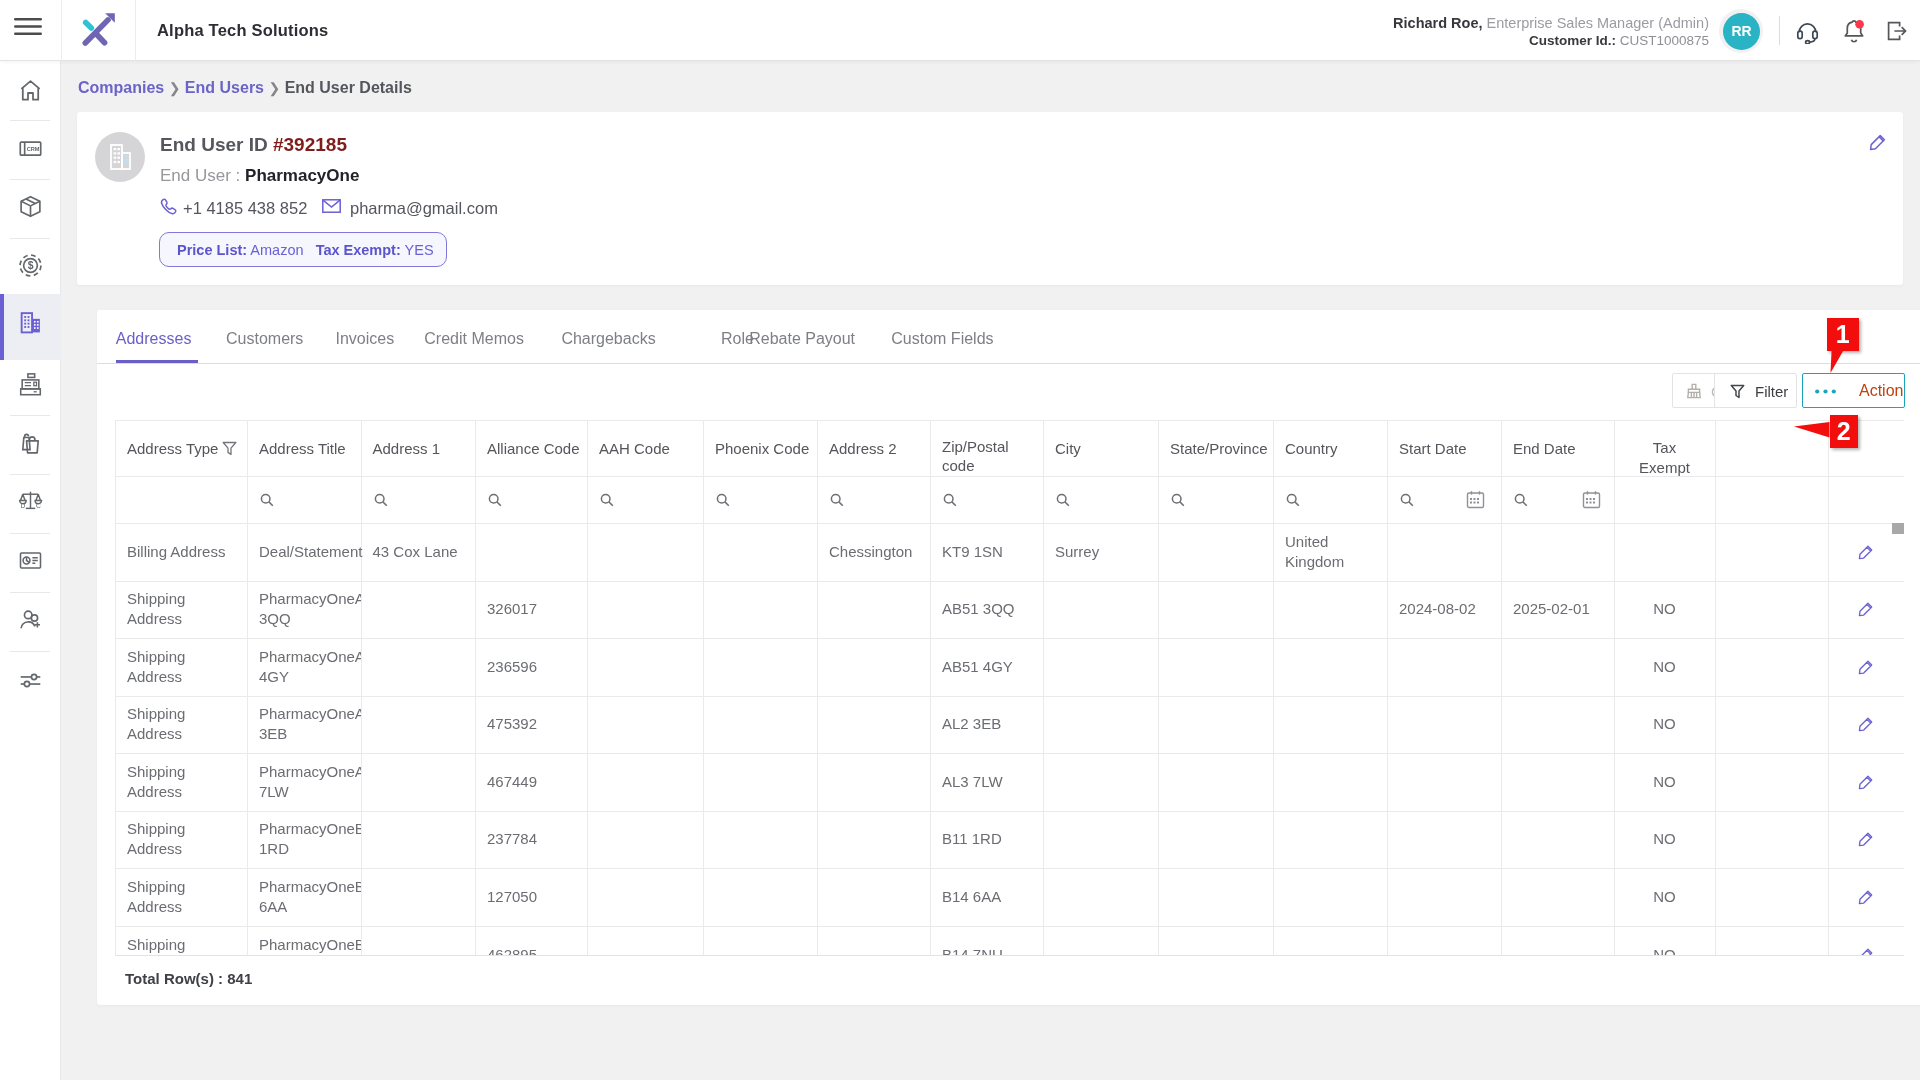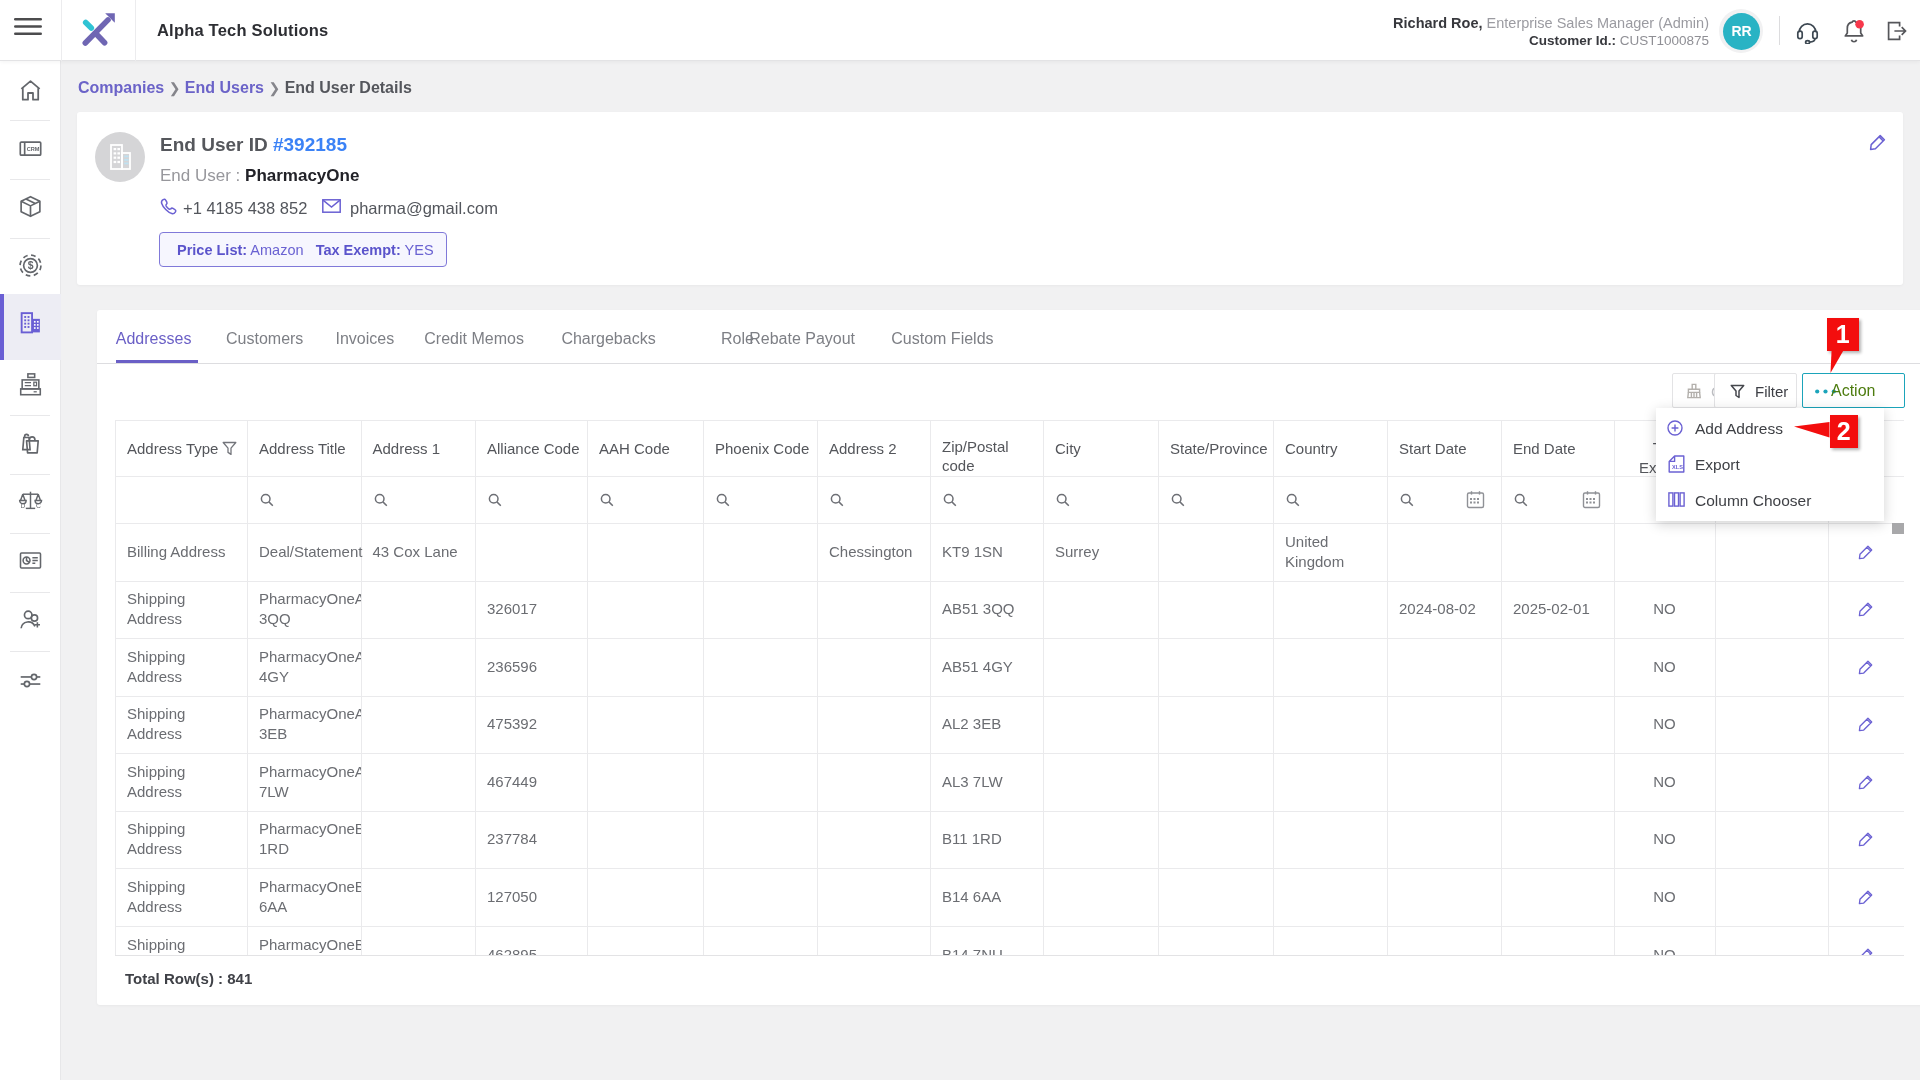--- a/index.html
+++ b/index.html
@@ -183,32 +183,32 @@
             <rect x="5.6" y="16.9" width="2.6" height="2.2"></rect>
             <rect x="9.4" y="16.9" width="2.6" height="2.2"></rect>
           </g>
       <g fill="#bfe2f2">
             <rect x="16.2" y="11.5" width="4.4" height="1.8"></rect>
             <rect x="16.2" y="15" width="4.4" height="1.8"></rect>
             <rect x="16.2" y="18.5" width="4.4" height="1.8"></rect>
           </g>
     </svg>
   </div>
-  <div class="utext" style="left:83px;top:22px;font-size:19px;font-weight:bold;color:#55575c">End User ID <span style="color:#3b82f6">#392185</span></div>
+  <div class="utext" style="left:83px;top:22px;font-size:19px;font-weight:bold;color:#55575c">End User ID <span style="color:#7f1d1d">#392185</span></div>
   <div class="utext" style="left:83px;top:54px;font-size:17px;color:#97979c">End User : <span style="font-weight:bold;color:#222228">PharmacyOne</span></div>
   <svg class="abs" style="left:83px;top:86px" width="17" height="17" viewBox="0 0 17 17">
     <path d="M3.2 1.6 C4.3 1 5.2 1.2 5.7 2.2 L6.8 4.2 C7.3 5.1 7 5.9 6.2 6.6 C5.8 7 5.8 7.4 6.2 8.2 C6.9 9.5 7.8 10.4 9 11 C9.7 11.4 10.2 11.4 10.6 10.9 C11.3 10.1 12.1 9.9 13 10.4 L14.9 11.6 C15.9 12.2 16 13.1 15.3 14.1 C14.4 15.4 13.2 15.9 11.8 15.5 C8.1 14.5 2.7 9.1 1.6 5.3 C1.2 3.8 1.8 2.4 3.2 1.6 Z" fill="none" stroke="#6b61d3" stroke-width="1.5"></path>
   </svg>
   <div class="utext" style="left:106px;top:87px;font-size:16.5px;color:#53565c">+1 4185 438 852</div>
   <svg class="abs" style="left:245px;top:87px" width="19" height="14" viewBox="0 0 19 14">
     <rect x="0.8" y="0.8" width="17.4" height="12.4" fill="none" stroke="#6b61d3" stroke-width="1.5"></rect>
     <path d="M1 1.2 L9.5 8 L18 1.2" fill="none" stroke="#6b61d3" stroke-width="1.5"></path>
   </svg>
   <div class="utext" style="left:273px;top:87px;font-size:16.5px;color:#53565c">pharma@gmail.com</div>
-  <div class="abs" style="left:82px;top:120px;width:288px;height:35px;border:1px solid #8079d9;border-radius:4px;background:#f6f6fe">
+  <div class="abs" style="left:82px;top:120px;width:288px;height:35px;border:1px solid #8079d9;border-radius:10px;background:#f6f6fe">
     <div class="utext" style="left:17px;top:9px;font-size:14.5px;color:#6a62d2"><b style="color:#5b54cb">Price List:</b> Amazon&nbsp;&nbsp;&nbsp;<b style="color:#5b54cb">Tax Exempt:</b> YES</div>
   </div>
   <svg class="abs" style="left:1792px;top:21px" width="18" height="18" viewBox="0 0 18 18">
     <path d="M11.2 2.6 L15.4 6.8 L6.4 15.8 L1.6 16.4 L2.2 11.6 Z M10 3.8 L14.2 8" fill="none" stroke="#6b61d3" stroke-width="1.5" stroke-linejoin="round"></path>
   </svg>
 </div>
 
 <div class="card" id="card2">
   <div class="tab on" style="left:18.8px">Addresses</div>
   <div class="tab" style="left:129px">Customers</div>
@@ -232,21 +232,21 @@
           <path d="M1.3 1.4 H13.7 L9 7.1 V13.5 L6 11.5 V7.1 Z" stroke-linejoin="round"></path>
         </svg>
     <span style="position:absolute;left:40px;top:8.5px;font-size:15px;color:#3c3e44">Filter</span>
   </div>
   <div class="btn" style="left:1705px;top:62.5px;width:103px;height:35px;border:1.5px solid #1ba4ba">
     <svg class="abs" style="left:12px;top:15px" width="21" height="5" viewBox="0 0 21 5">
           <circle cx="2.2" cy="2.5" r="2.1" fill="#1ba4ba"></circle>
           <circle cx="10.5" cy="2.5" r="2.1" fill="#1ba4ba"></circle>
           <circle cx="18.8" cy="2.5" r="2.1" fill="#1ba4ba"></circle>
         </svg>
-    <span style="position:absolute;left:28px;top:8px;font-size:16px;color:#4d7c0f">Action</span>
+    <span style="position:absolute;left:56px;top:8px;font-size:16px;color:#c2410c">Action</span>
   </div>
   <div id="tbl" style="position:absolute;left:18px;top:110px;width:1789px;height:535px;overflow:hidden">
   <div class="vl" style="left:0px"></div>
   <div class="vl" style="left:132px"></div>
   <div class="vl" style="left:245.5px"></div>
   <div class="vl" style="left:360px"></div>
   <div class="vl" style="left:472px"></div>
   <div class="vl" style="left:588px"></div>
   <div class="vl" style="left:702px"></div>
   <div class="vl" style="left:815px"></div>
@@ -429,38 +429,20 @@
   <div class="bt" style="left:1499px;top:525.5px;width:101px;text-align:center">NO</div>
   <svg class="abs" style="left:1743px;top:526.5px" width="16" height="16" viewBox="0 0 18 18" fill="none" stroke="#6b61d3" stroke-width="1.5" stroke-linejoin="round">
           <path d="M11.2 2.6 L15.4 6.8 L6.4 15.8 L1.6 16.4 L2.2 11.6 Z M10 3.8 L14.2 8"></path>
         </svg>
   <div class="abs" style="left:1776.5px;top:102.5px;width:12px;height:11px;background:#a8a8aa"></div>
   </div>
   <div class="abs" style="left:18px;top:645px;width:1789px;height:1px;background:#e3e3e5"></div>
   <div class="utext" style="left:28px;top:660px;font-size:15px;font-weight:bold;color:#3f4147">Total Row(s) : 841</div>
 </div>
 
-<div class="abs" style="left:1656px;top:408px;width:227.5px;height:113px;background:#fff;box-shadow:0 3px 12px rgba(0,0,0,0.18);z-index:20">
-  <svg class="abs" style="left:11px;top:12px" width="16" height="16" viewBox="0 0 16 16" fill="none" stroke="#6b61d3" stroke-width="1.4">
-    <circle cx="8" cy="8" r="7"></circle>
-        <path d="M8 4.6 V11.4 M4.6 8 H11.4"></path>
-  </svg>
-  <div class="utext" style="left:39px;top:11.5px;font-size:15.5px;color:#3f4146">Add Address</div>
-  <svg class="abs" style="left:11.5px;top:47px" width="17" height="18" viewBox="0 0 17 18" fill="none" stroke="#6b61d3" stroke-width="1.4">
-    <path d="M6.6 1 H15.8 V17 H1.2 V6.4 Z M6.6 1 V6.4 H1.2" stroke-linejoin="round"></path>
-    <text x="4" y="13.6" font-size="5.6" font-weight="bold" fill="#6b61d3" stroke="none" font-family="Liberation Sans">XLS</text>
-  </svg>
-  <div class="utext" style="left:39px;top:47.5px;font-size:15.5px;color:#3f4146">Export</div>
-  <svg class="abs" style="left:11.5px;top:84px" width="17" height="15" viewBox="0 0 17 15" fill="none" stroke="#6b61d3" stroke-width="1.4">
-    <rect x="0.9" y="0.9" width="4" height="13.2"></rect>
-        <rect x="6.5" y="0.9" width="4" height="13.2"></rect>
-        <rect x="12.1" y="0.9" width="4" height="13.2"></rect>
-  </svg>
-  <div class="utext" style="left:39px;top:84px;font-size:15.5px;color:#3f4146">Column Chooser</div>
-</div>
 
 <div class="abs" style="left:1827px;top:318px;width:31.5px;height:32.5px;background:#f30e0e;box-shadow:2px 2px 3px rgba(0,0,0,0.3);z-index:40;color:#fff;font-size:25px;font-weight:bold;text-align:center;line-height:32px">1</div>
 <svg class="abs" style="left:1826px;top:350px;z-index:40" width="20" height="24" viewBox="0 0 20 24">
       <polygon points="5.6,0 17.7,0 4.5,23" fill="#f30e0e"></polygon>
     </svg>
 <div class="abs" style="left:1829.5px;top:414.5px;width:28.5px;height:33.5px;background:#f30e0e;box-shadow:2px 2px 3px rgba(0,0,0,0.3);z-index:40;color:#fff;font-size:25px;font-weight:bold;text-align:center;line-height:33px">2</div>
 <svg class="abs" style="left:1793px;top:415px;z-index:40" width="37" height="24" viewBox="0 0 37 24">
       <polygon points="1,11.5 36.5,7 36.5,22.5" fill="#f30e0e"></polygon>
     </svg>
 

